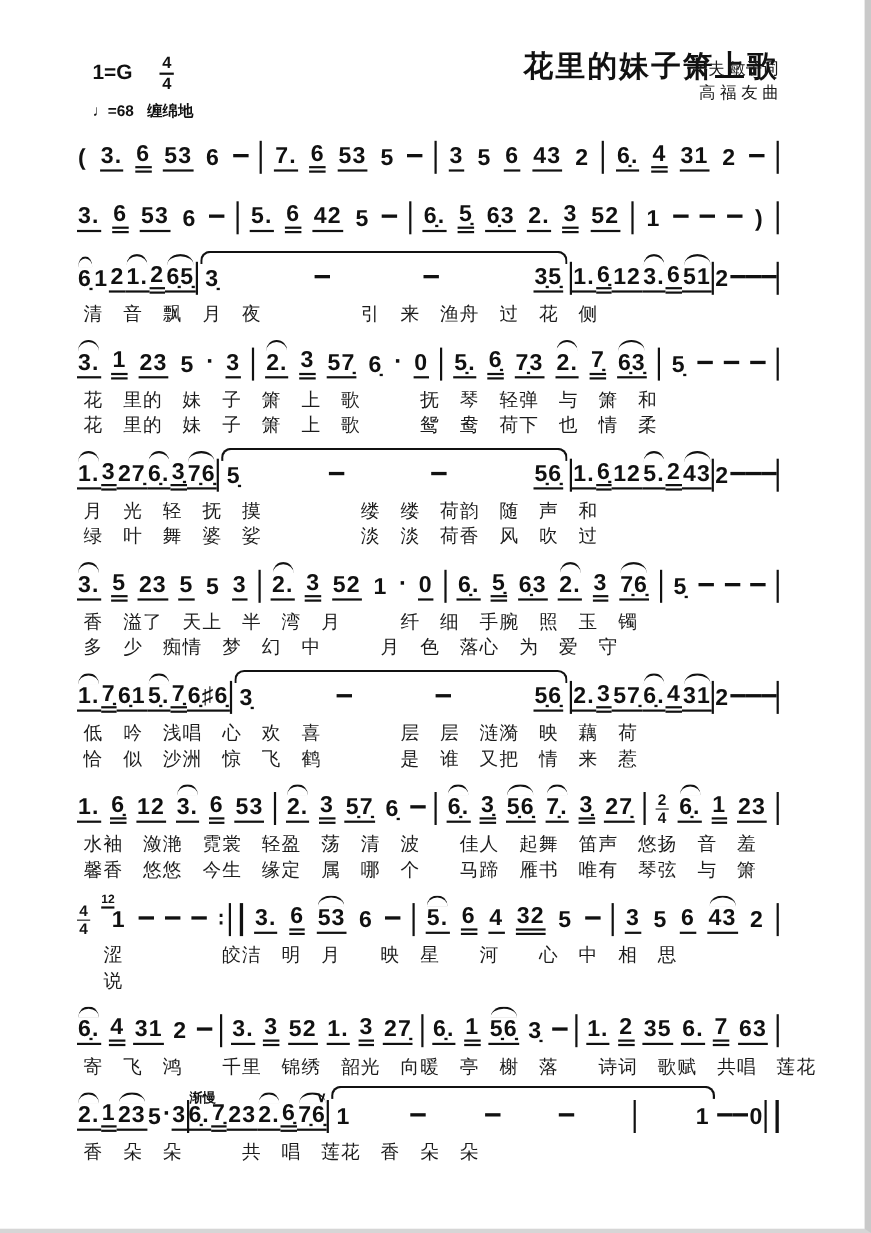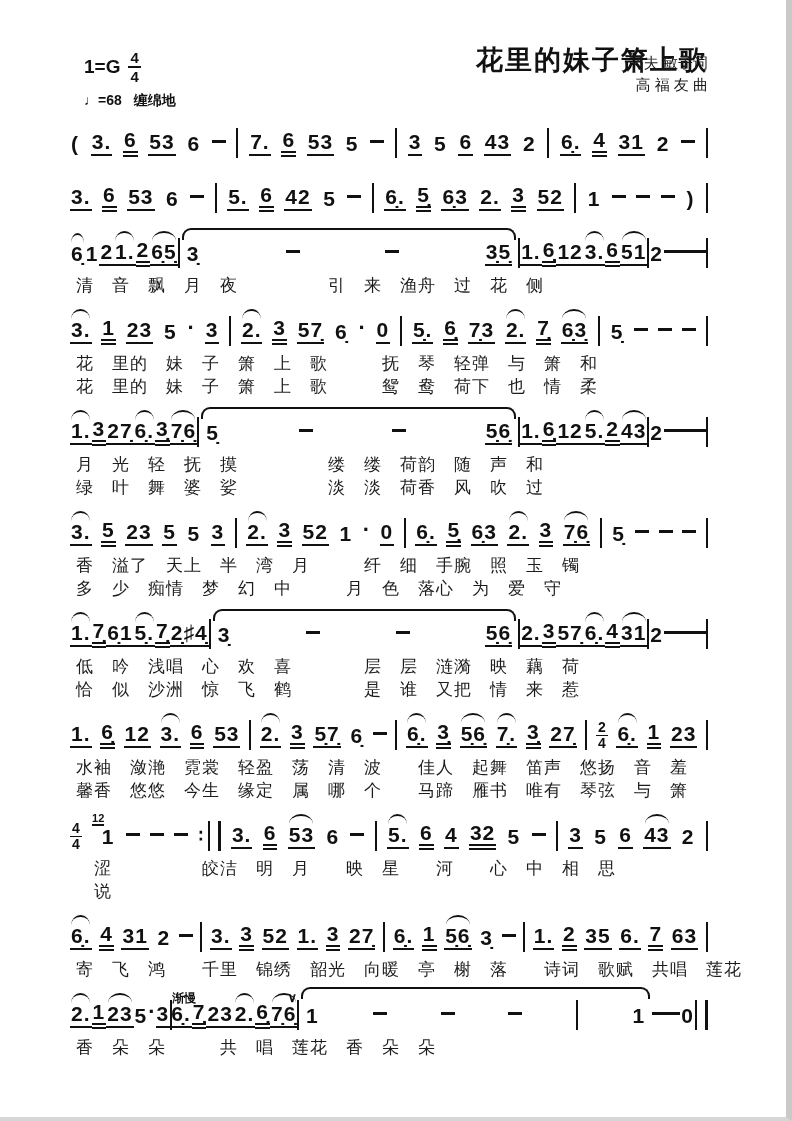--- a/index.html
+++ b/index.html
@@ -4,21 +4,21 @@
 <style>
   html,body{margin:0;padding:0;background:#e9e9e9;}
   .page{
     width:792px;height:1121px;margin:0 auto;background:#ffffff;
     box-sizing:border-box;padding:34px 78px 10px 70px;
     border-right:6px solid #c9c9c9;border-bottom:4px solid #d6d6d6;
     font-family:"Liberation Sans",sans-serif;color:#111;overflow:hidden;
   }
   
   .hdr{position:relative;height:84px;margin-bottom:4px;}
-  .keyblock{position:absolute;left:14px;top:16px;font-size:19px;font-weight:bold;display:flex;align-items:center;gap:8px;}
+  .keyblock{position:absolute;left:14px;top:16px;font-size:19px;font-weight:bold;display:flex;align-items:center;gap:25px;}
   .meter{display:inline-flex;flex-direction:column;align-items:center;line-height:1;font-size:15px;font-weight:bold;}
   .meter span:first-child{border-bottom:2px solid #111;padding:0 2px 1px;}
   .meter span:last-child{padding-top:1px;}
   .tempo{position:absolute;left:14px;top:58px;font-size:14px;font-weight:bold;display:flex;gap:12px;}
   .title{position:absolute;left:0;right:0;top:8px;text-align:right;font-size:27px;font-weight:bold;letter-spacing:2px;font-family:"Liberation Sans",sans-serif;}
   .credits{position:absolute;right:0;top:18px;text-align:right;font-size:15px;line-height:1.45;font-family:Liberation Sans, sans-serif;color:#1a1a1a;}
   
   .system{margin-bottom:13px;}
   .notes{display:flex;justify-content:space-between;align-items:center;height:42px;font-weight:bold;font-size:21px;}
   .nt{position:relative;padding:0 1px;line-height:1;white-space:nowrap;letter-spacing:1px;}
@@ -258,21 +258,21 @@
         <div class="lyric">多　少　痴情　梦　幻　中　　　月　色　落心　为　爱　守</div>
       </div>
 
   <div class="system">
     <div class="notes">
           <span class="nt u s">1.</span>
           <span class="nt w">7̣</span>
           <span class="nt u">6̣1</span>
           <span class="nt u s">5̣.</span>
           <span class="nt w">7̣</span>
-          <span class="nt u">2̣♯4̣</span>
+          <span class="nt u">6̣♯6̣</span>
           <span class="bar"></span>
           <span class="tiegrp">
             <span class="nt">3̣</span>
             <span class="dash"></span>
             <span class="dash"></span>
             <span class="nt u">5̣6̣</span>
           </span>
           <span class="bar"></span>
           <span class="nt u">2.</span>
           <span class="nt w">3</span>

